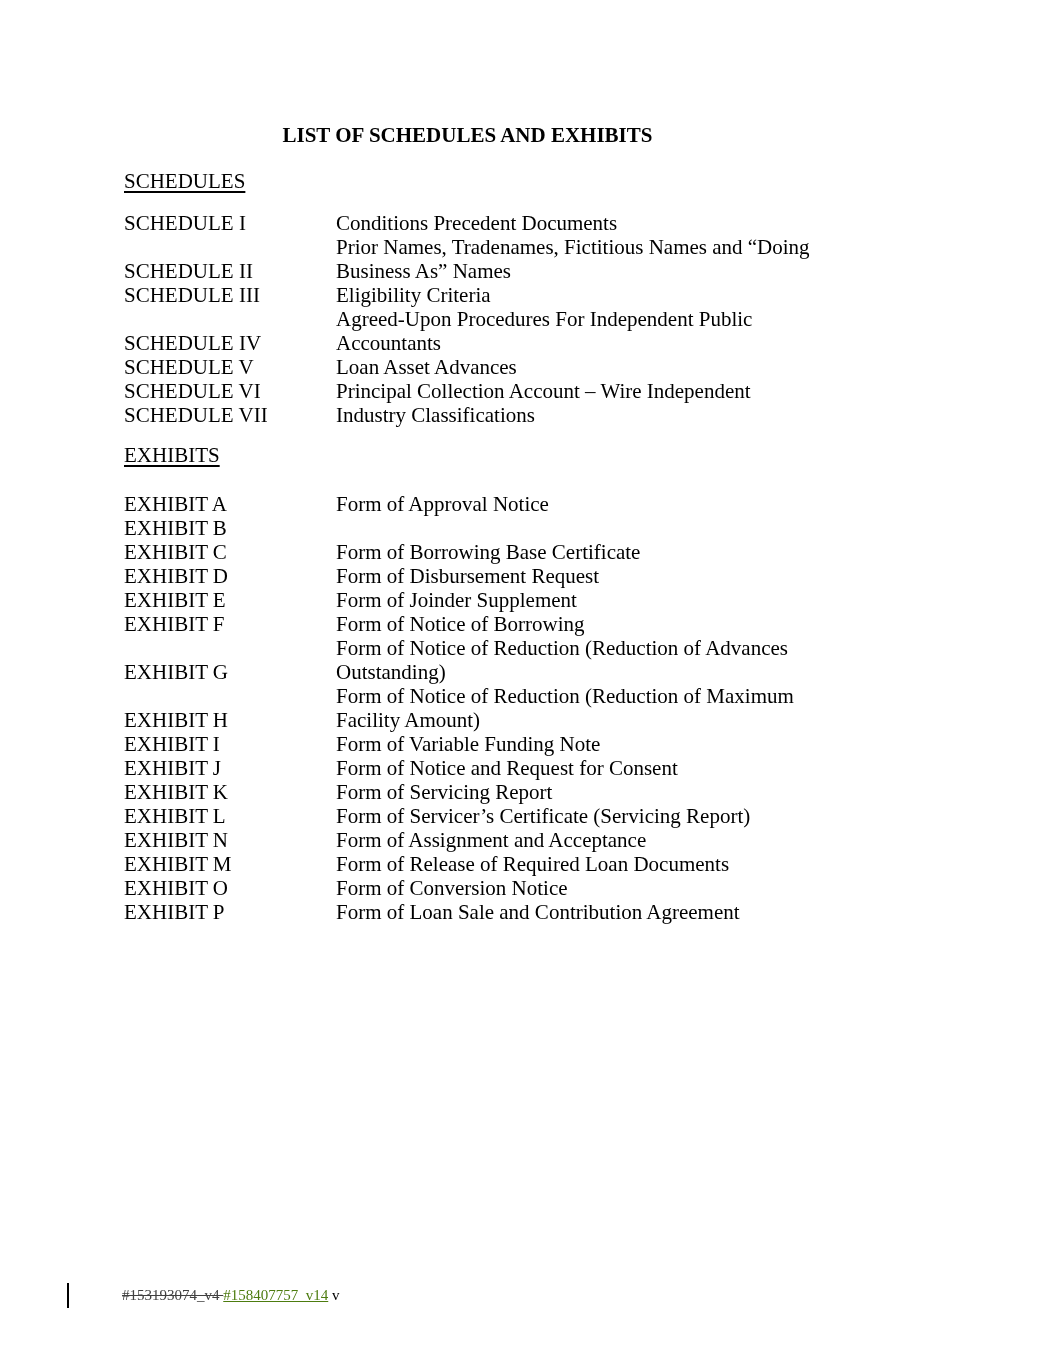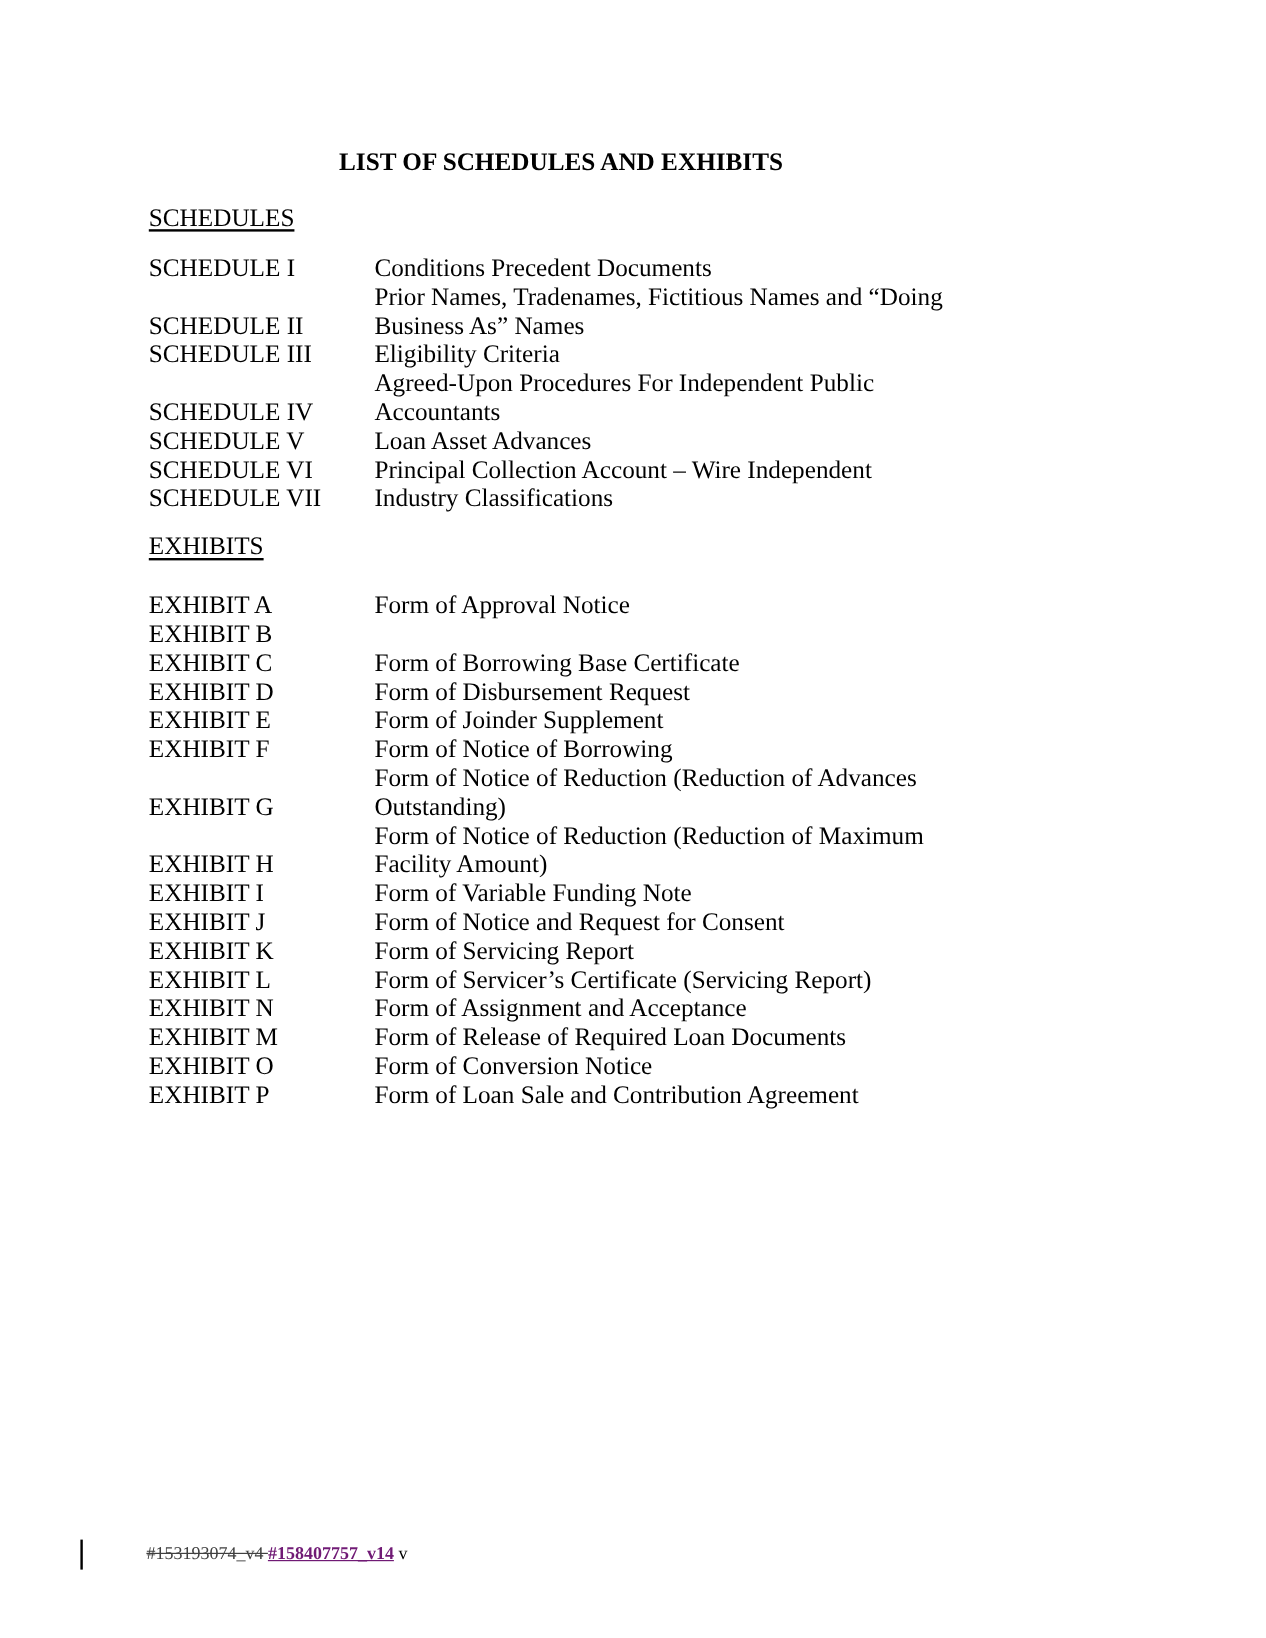--- a/index.html
+++ b/index.html
@@ -33,37 +33,36 @@
     margin-bottom: 18px;
   }
   .section-heading .underlined {
     text-decoration: underline;
     text-underline-offset: 3px;
   }
   .section-heading.first { margin-top: 0; }
   .section-heading.exhibits { margin-top: 16px; margin-bottom: 25px; }
   .row { display: flex; align-items: flex-end; }
   .row .label { flex: 0 0 188px; }
-  .row .desc { flex: 1 1 auto; }
+  .row .desc { flex: 1 1 auto; margin-left: 24px; }
   .footer-text {
     position: absolute;
     left: 122px;
     top: 1285px;
     font-size: 15px;
     line-height: 20px;
     white-space: pre;
   }
   .footer-text .del {
     color: #404040;
     text-decoration: line-through;
   }
   .footer-text .ins {
-    color: #701a75;
+    color: #4d7c0f;
     text-decoration: underline;
-    font-weight: bold;
   }
   .footer-text .suffix { color: #000000; }
   .change-bar {
     position: absolute;
     left: 67px;
     top: 1283px;
     width: 2px;
     height: 25px;
     background: #000000;
   }

